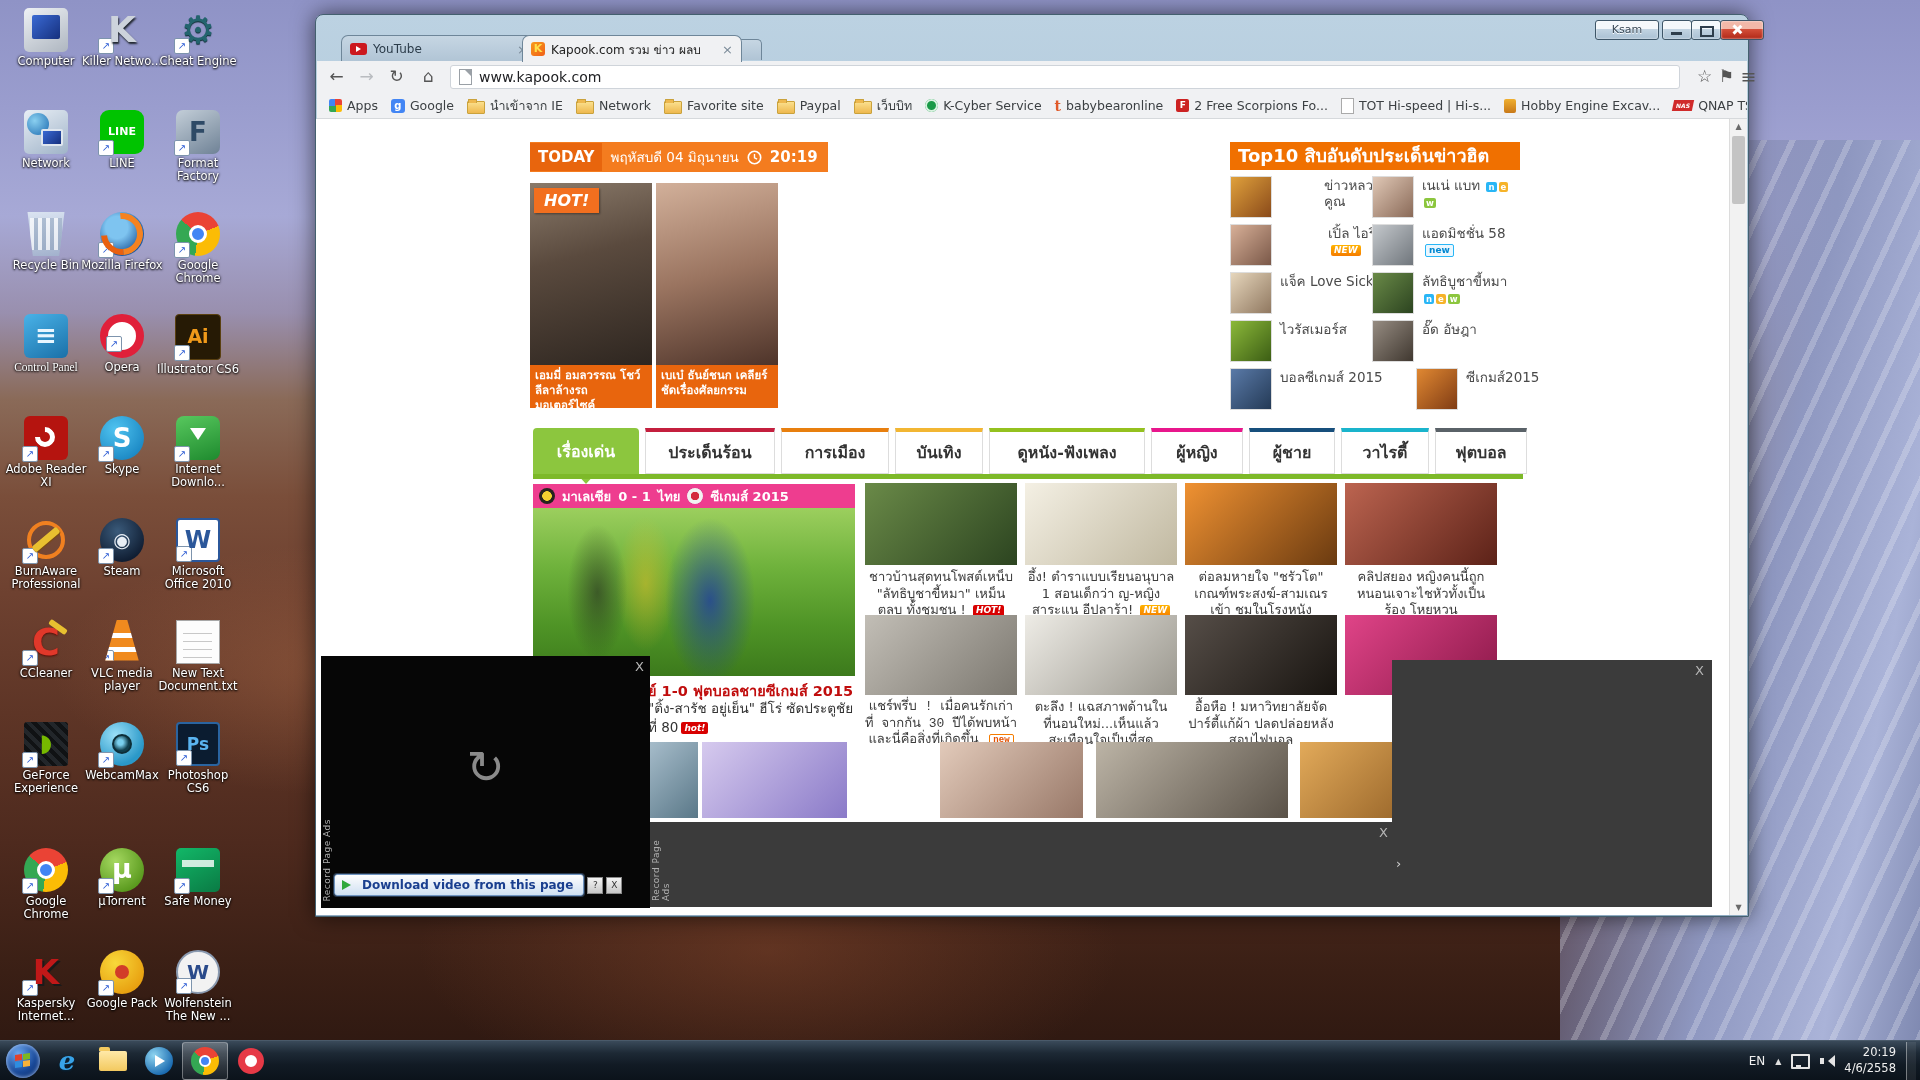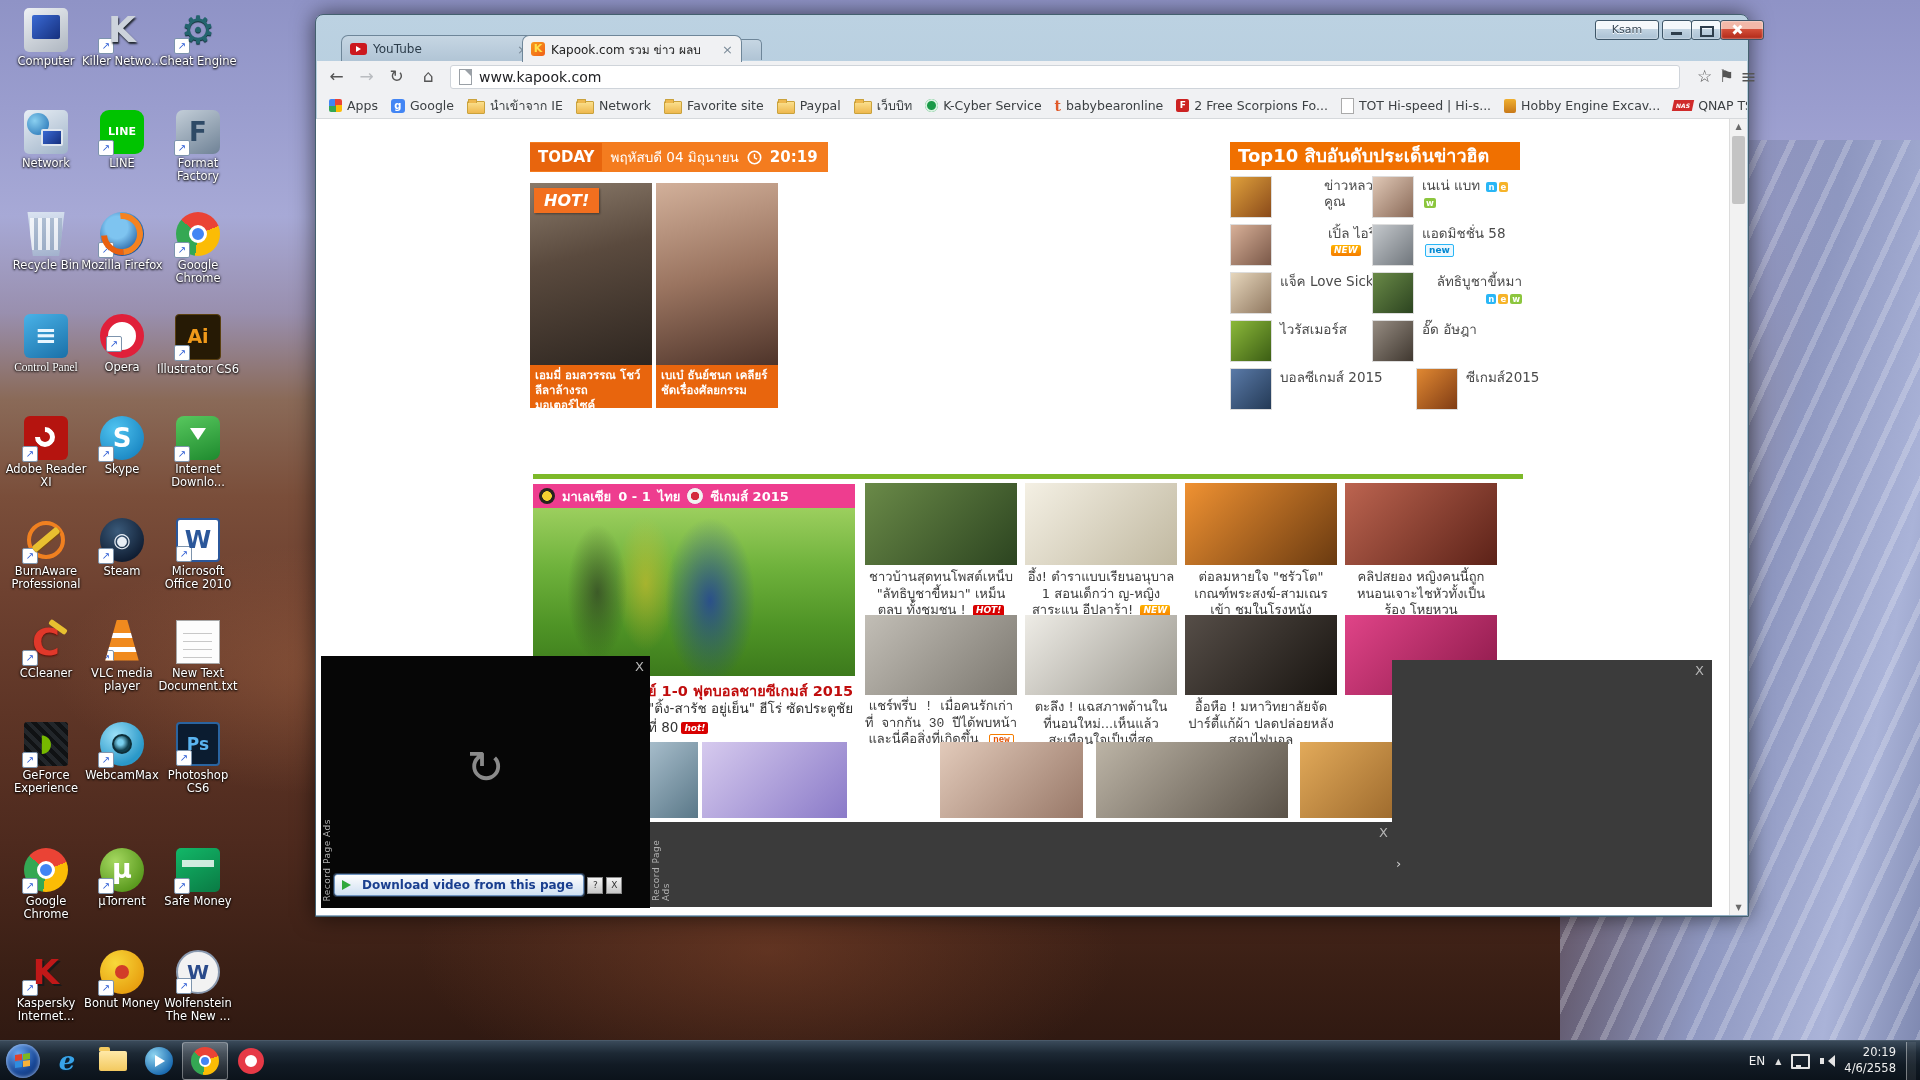--- a/index.html
+++ b/index.html
@@ -451,21 +451,21 @@
       <div class="dcell" style="left: 0px; top: 950px;">
         <div class="di di-kaspersky">
           <div class="sc">↗</div>
         </div>
         <div class="dlabel">Kaspersky Internet...</div>
       </div>
       <div class="dcell" style="left: 76px; top: 950px;">
         <div class="di di-bonut">
           <div class="sc">↗</div>
         </div>
-        <div class="dlabel">Bonut Money</div>
+        <div class="dlabel">Google Pack</div>
       </div>
       <div class="dcell" style="left: 152px; top: 950px;">
         <div class="di di-wolfenstein">
           <div class="sc">↗</div>
         </div>
         <div class="dlabel">Wolfenstein The New ...</div>
       </div>
     </div>
 
   <div id="bwin">
@@ -606,21 +606,21 @@
       <div class="t10" style="left: 1372px; top: 176px; width: 150px;">
         <div class="thm th-girls"></div>
         <div class="lbl" style="width: 100px;">เนเน่ แบท <span class="bg-m m0">n</span><span class="bg-m m1">e</span><span class="bg-m m2">w</span></div>
       </div>
       <div class="t10" style="left: 1372px; top: 224px; width: 150px;">
         <div class="thm th-desks"></div>
         <div class="lbl" style="width: 100px;">แอดมิชชั่น 58 <span class="bg bg-outline-blue">new</span></div>
       </div>
       <div class="t10" style="left: 1372px; top: 272px; width: 150px;">
         <div class="thm th-moss"></div>
-        <div class="lbl" style="width: 100px; text-align: right;">ลัทธิบูชาขี้หมา <span class="bg-m m0">n</span><span class="bg-m m1">e</span><span class="bg-m m2">w</span></div>
+        <div class="lbl" style="width: 100px;">ลัทธิบูชาขี้หมา <span class="bg-m m0">n</span><span class="bg-m m1">e</span><span class="bg-m m2">w</span></div>
       </div>
       <div class="t10" style="left: 1372px; top: 320px; width: 150px;">
         <div class="thm th-actor"></div>
         <div class="lbl" style="width: 100px;">อั๊ด อัษฎา </div>
       </div>
       <div class="t10" style="left: 1372px; top: 368px; width: 150px; padding-left: 44px;">
         <div class="thm th-volley"></div>
         <div class="lbl" style="width: 100px;">ซีเกมส์2015 </div>
       </div>
     </div>
@@ -630,20 +630,31 @@
       <div class="hotcard" style="left: 530px;">
         <div class="ph ph-amy"></div>
         <div class="cap">เอมมี่ อมลวรรณ โชว์ลีลาล้างรถ มอเตอร์ไซค์</div>
       </div>
       <div class="hotcard" style="left: 656px;">
         <div class="ph ph-bebe"></div>
         <div class="cap">เบเบ๋ ธันย์ชนก เคลียร์ชัดเรื่องศัลยกรรม</div>
       </div>
     </div>
 
+  <div id="sectabs">
+      <div class="ptab active" style="width: 106px; background: rgb(140, 198, 62);">เรื่องเด่น</div>
+      <div class="ptab" style="width: 130px; border-top-color: rgb(196, 31, 62);">ประเด็นร้อน</div>
+      <div class="ptab" style="width: 108px; border-top-color: rgb(232, 127, 14);">การเมือง</div>
+      <div class="ptab" style="width: 88px; border-top-color: rgb(242, 182, 50);">บันเทิง</div>
+      <div class="ptab" style="width: 156px; border-top-color: rgb(148, 193, 31);">ดูหนัง-ฟังเพลง</div>
+      <div class="ptab" style="width: 92px; border-top-color: rgb(232, 22, 140);">ผู้หญิง</div>
+      <div class="ptab" style="width: 86px; border-top-color: rgb(23, 79, 124);">ผู้ชาย</div>
+      <div class="ptab" style="width: 88px; border-top-color: rgb(26, 180, 204);">วาไรตี้</div>
+      <div class="ptab" style="width: 92px; border-top-color: rgb(90, 98, 104);">ฟุตบอล</div>
+    </div>
   <div id="greenline"></div>
 
   <div id="scorebar">
     <span class="crest mas"></span>
     <span>มาเลเซีย</span>
     <span>0 - 1</span>
     <span>ไทย</span>
     <span class="crest tha"></span>
     <span>ซีเกมส์ 2015</span>
   </div>

